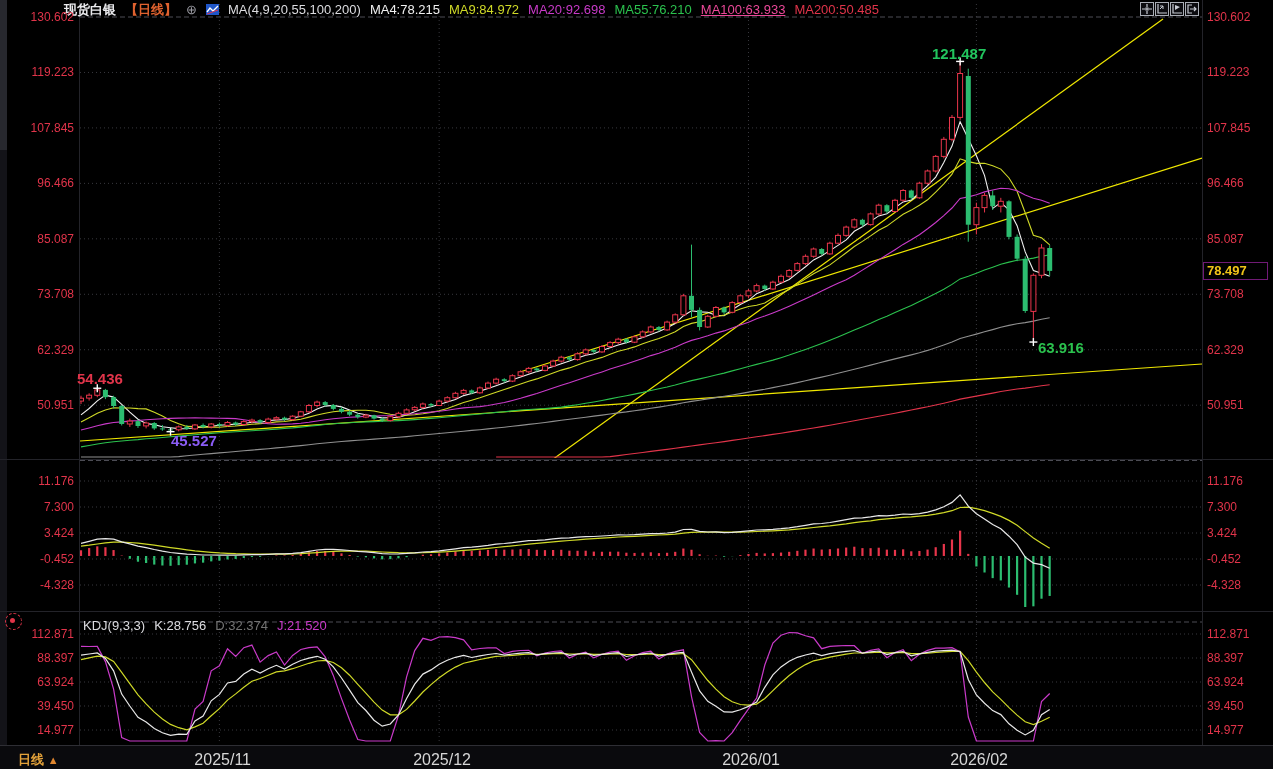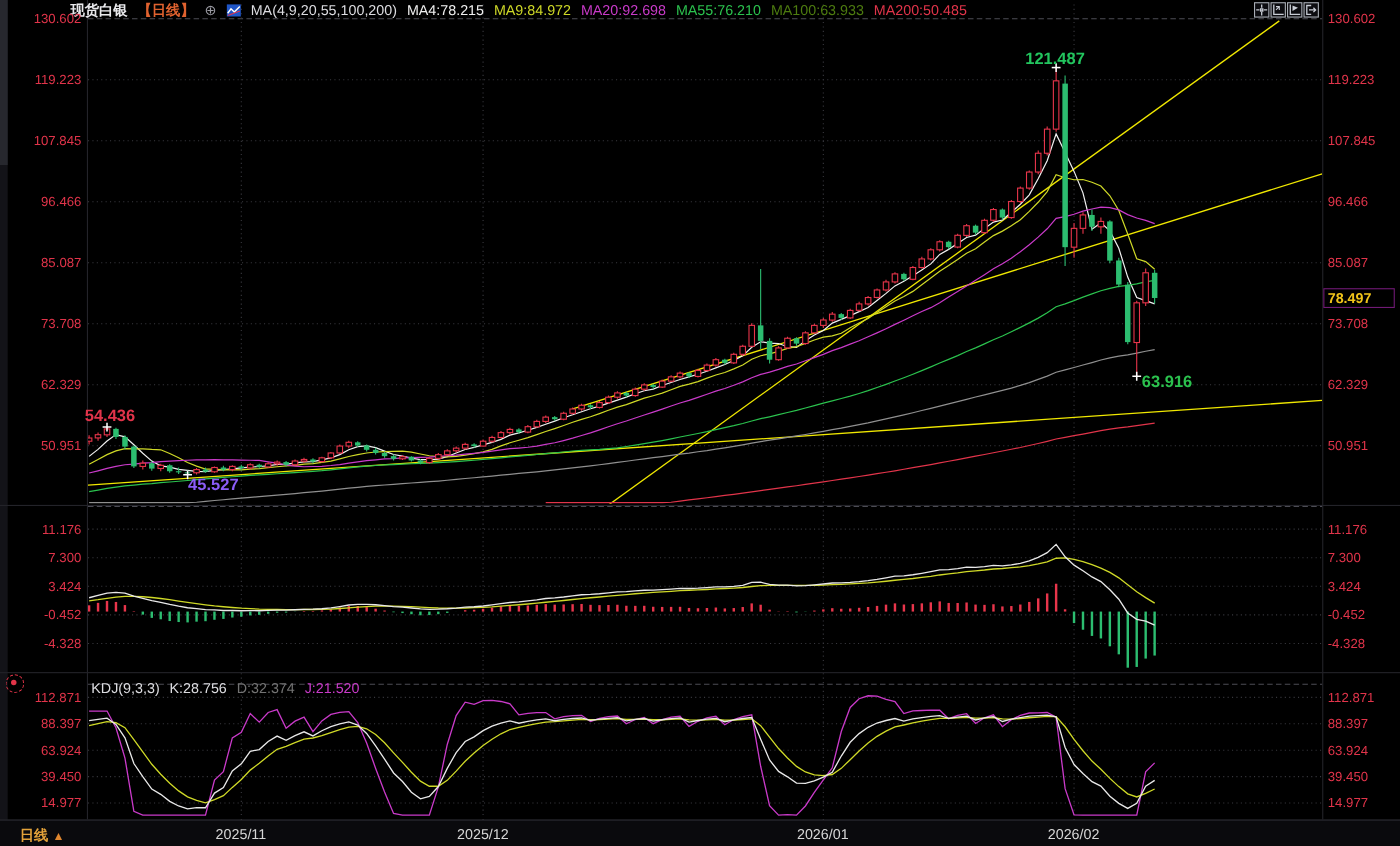--- a/index.html
+++ b/index.html
@@ -28,21 +28,21 @@
   
   #price-badge{left:1203px;top:262px;width:60px;height:16px;border:1px solid #701a75;background:#000;
     color:#f0c419;font-size:13px;font-weight:bold;line-height:16px;padding-left:3px;}
   
   .ann{position:absolute;font-size:15px;font-weight:bold;line-height:15px;}
   
   #toolbar{left:1140px;top:2px;display:flex;gap:1px;}
   .tool{width:14px;height:14px;border:1px solid #a9adb5;background:#0c0c10;display:flex;align-items:center;justify-content:center;box-sizing:border-box;}
   
   #bottom-bar{left:0;top:745px;width:1273px;height:24px;background:#0a0a0d;border-top:1px solid #2e2e34;box-sizing:border-box;}
-  .month{position:absolute;top:751px;width:64px;text-align:center;font-size:13px;color:#d6d6d6;}
+  .month{position:absolute;top:751px;width:64px;text-align:right;font-size:16px;color:#d6d6d6;}
   #footer-period{left:18px;top:751px;font-size:13px;font-weight:bold;color:#e3a23a;}
   #footer-period .tri{color:#e0862e;font-size:11px;}
   
   #watermark{left:1160px;top:710px;font-size:35px;color:#ccd0d6;opacity:.92;letter-spacing:1px;}
   .sep{position:absolute;left:0;width:1273px;height:1px;background:#232329;}
   .vline{position:absolute;top:0;width:1px;height:745px;background:#232329;}
 </style>
 </head>
 <body>
 
@@ -496,21 +496,21 @@
           <rect x="0" y="1" width="13" height="11" fill="#1f56c8"></rect>
           <polyline points="1,9 4,5 7,8 12,3" fill="none" stroke="#fff" stroke-width="1.3"></polyline>
           <line x1="1" y1="11" x2="12" y2="7" stroke="#e1344a" stroke-width="1"></line>
         </svg>
     </span>
     <span>MA(4,9,20,55,100,200)</span>
     <span style="color: rgb(240, 240, 240);">MA4:78.215</span>
     <span style="color: rgb(207, 217, 39);">MA9:84.972</span>
     <span style="color: rgb(201, 58, 201);">MA20:92.698</span>
     <span style="color: rgb(43, 194, 78);">MA55:76.210</span>
-    <span style="color: #4d7c0f;">MA100:63.933</span>
+    <span style="color: #ec4899; text-decoration: underline;">MA100:63.933</span>
     <span style="color: rgb(225, 52, 74);">MA200:50.485</span>
   </div>
 
   <div id="toolbar" class="abs">
     <div class="tool">
       <svg width="12" height="12">
           <path d="M6 1v3M6 8v3M1 6h3M8 6h3M5 5h2v2H5z" stroke="#c8ccd4" stroke-width="1.2" fill="none"></path>
         </svg>
     </div>
     <div class="tool">

